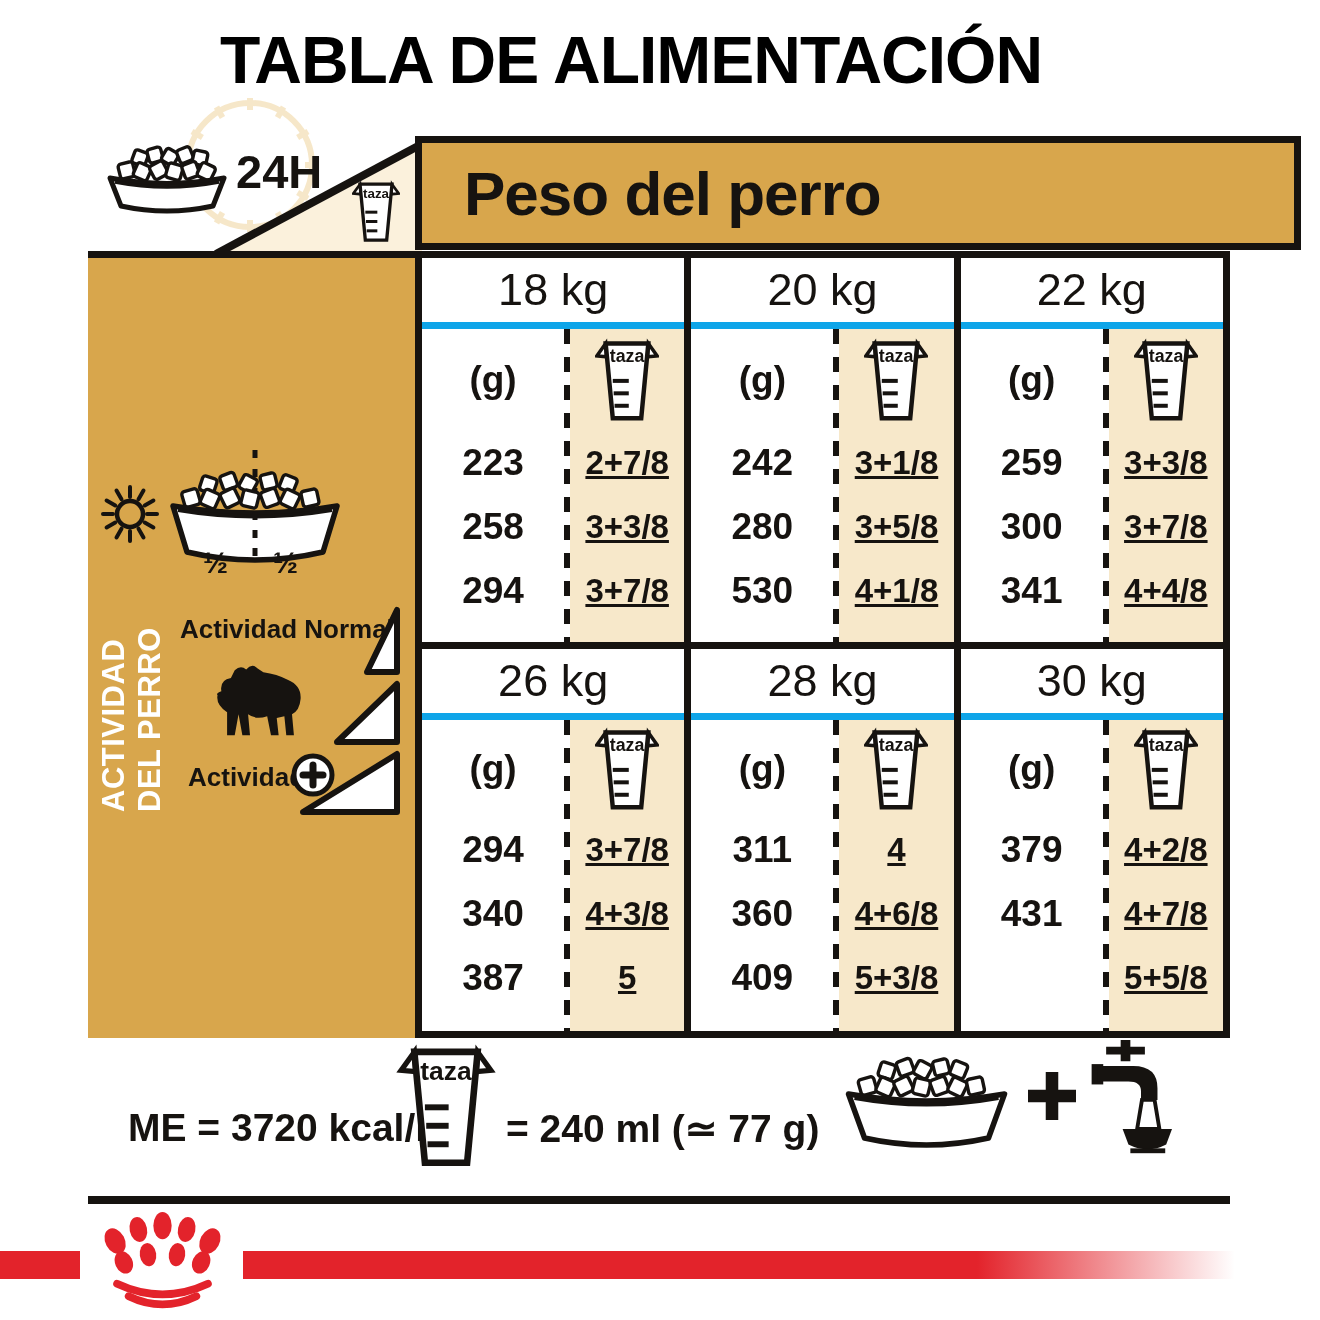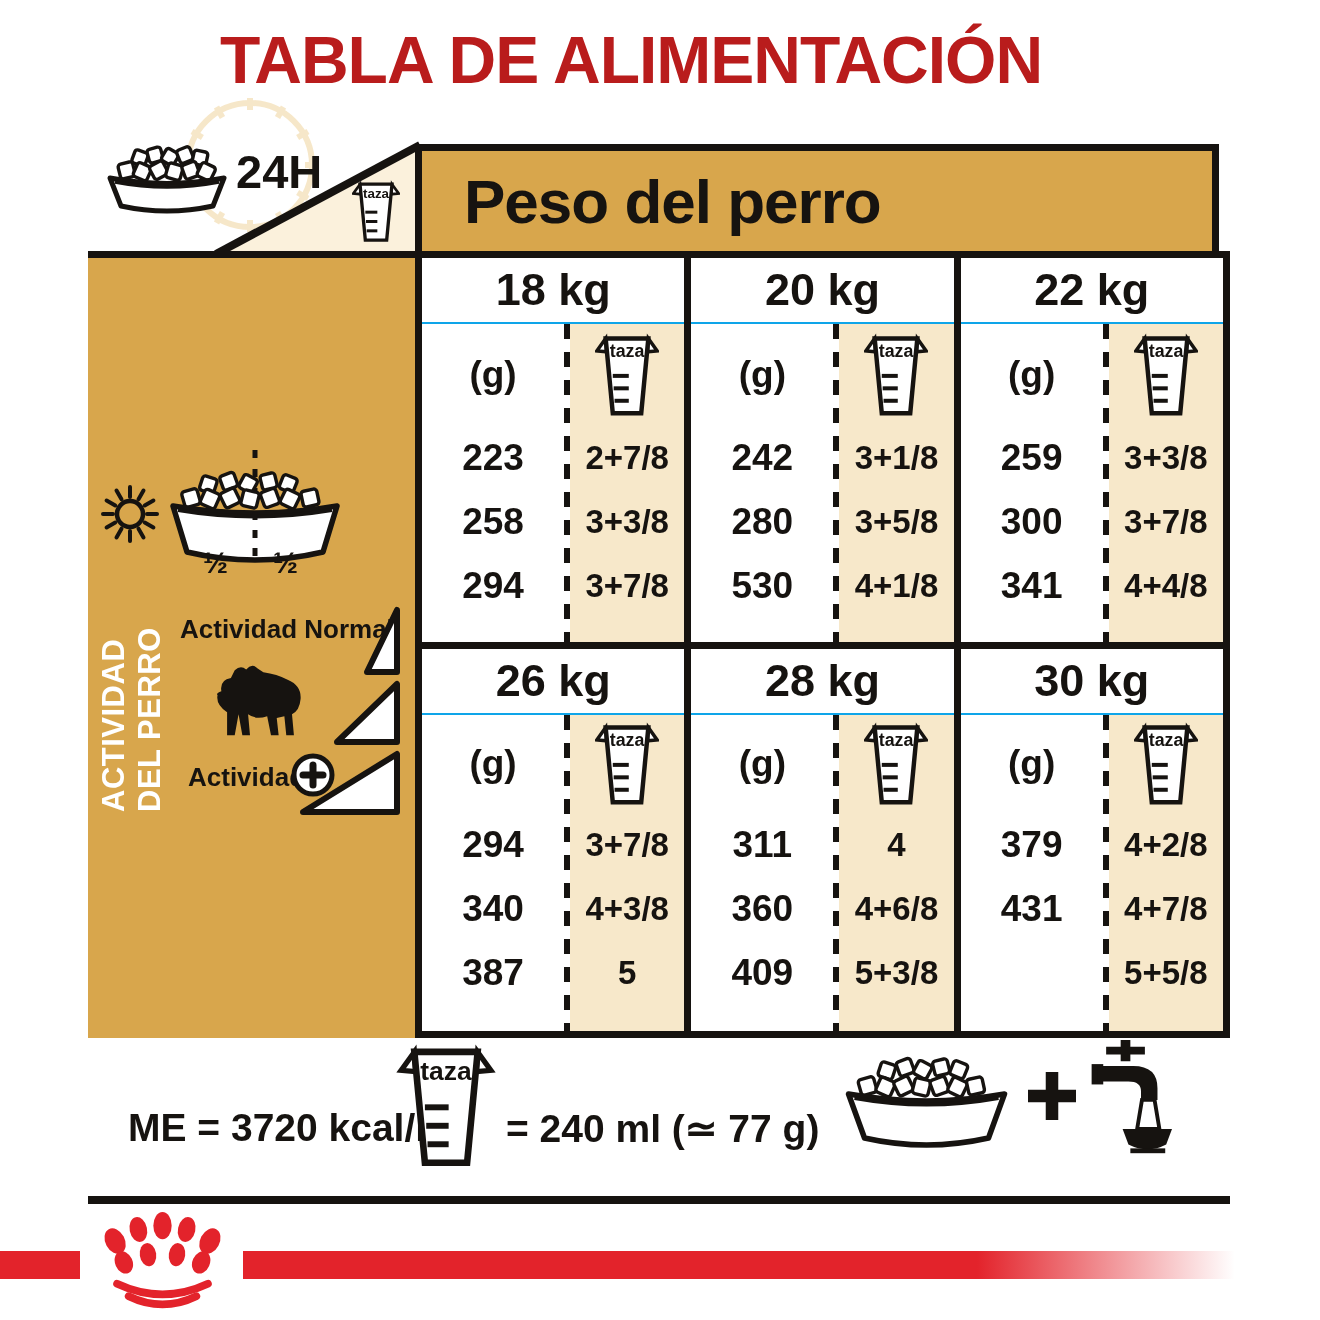--- a/index.html
+++ b/index.html
@@ -1,51 +1,51 @@
 <!DOCTYPE html>
 <html><head>
 <meta charset="utf-8">
 <style>
   html,body{margin:0;padding:0;background:#fff;}
   #canvas{position:relative;width:1320px;height:1320px;background:#fff;overflow:hidden;
           font-family:"Liberation Sans",sans-serif;color:#161310;}
   .abs{position:absolute;}
   .title{top:22px;left:0;width:1262px;text-align:center;font-size:66px;font-weight:800;
-         letter-spacing:-1px;color:#b91c1c;white-space:nowrap;}
+         letter-spacing:-1px;color:#000000;white-space:nowrap;}
   .h24{left:236px;top:144px;font-size:47px;font-weight:800;}
-  .band{left:415px;top:144px;width:804px;height:114px;background:#D8A64C;border:7px solid #161310;
+  .band{left:415px;top:136px;width:886px;height:114px;background:#D8A64C;border:7px solid #161310;
         box-sizing:border-box;z-index:3;display:flex;align-items:center;}
   .band span{font-size:62px;font-weight:800;padding-left:42px;letter-spacing:-1px;}
   .sidebar{left:88px;top:251px;width:334px;height:787px;background:#D8A64C;
            border-top:7px solid #161310;box-sizing:border-box;z-index:2;}
   .vlabel{left:96px;top:612px;height:200px;writing-mode:vertical-rl;transform:rotate(180deg);
           color:#fff;font-weight:800;font-size:31px;line-height:1.15;letter-spacing:.5px;z-index:4;}
   .vlabel span{display:block;white-space:nowrap;}
   .an-label{left:180px;top:614px;font-size:26px;font-weight:800;z-index:4;}
   .a-label{left:188px;top:762px;font-size:26px;font-weight:800;z-index:4;}
   .half{font-size:30px;font-weight:800;z-index:5;}
   .table{left:415px;top:251px;width:815px;height:787px;border:7px solid #161310;background:#fff;
          box-sizing:border-box;z-index:5;display:flex;flex-direction:column;}
   .group{display:flex;flex-direction:row;}
   .g1{height:384px;border-bottom:7px solid #161310;}
   .g2{flex:1;}
   .wcol{flex:1;display:flex;flex-direction:column;min-width:0;}
   .wcol + .wcol{border-left:7px solid #161310;}
-  .whead{height:64px;border-bottom:2px solid #0ea5e9;display:flex;align-items:center;
-         justify-content:center;font-size:45px;font-weight:700;background:#fff;}
+  .whead{height:64px;border-bottom:7px solid #0ea5e9;display:flex;align-items:center;
+         justify-content:center;font-size:45px;font-weight:400;background:#fff;}
   .wbody{flex:1;display:flex;flex-direction:row;}
   .gcol{width:142px;display:flex;flex-direction:column;background:#fff;}
   .dashsep{width:6px;background-image:repeating-linear-gradient(180deg,#161310 0 15px,transparent 15px 28px);}
   .tcol{flex:1;display:flex;flex-direction:column;background:#F7E8CA;}
   .gh{height:102px;display:flex;align-items:center;justify-content:center;font-size:37px;font-weight:800;}
   .th{height:102px;display:flex;align-items:center;justify-content:center;}
   .g2 .gh,.g2 .th{height:98px;}
   .val{height:64px;display:flex;align-items:center;justify-content:center;
        font-size:37px;font-weight:700;}
-  .cval{font-size:33px;font-weight:800;}
+  .cval{font-size:33px;font-weight:800;text-decoration:underline;}
   .me-label{left:128px;top:1106px;font-size:39px;font-weight:800;}
   .eq-label{left:506px;top:1106px;font-size:39px;font-weight:800;}
   .bottom-line{left:88px;top:1196px;width:1142px;height:8px;background:#161310;}
   .redbar{top:1251px;height:28px;background:#E3232B;}
   .redbar-fade{top:1251px;height:28px;
      background:linear-gradient(90deg,#E3232B 0%,#E3232B 74%,rgba(227,35,43,0) 100%);}
 </style>
 </head>
 <body>
 

